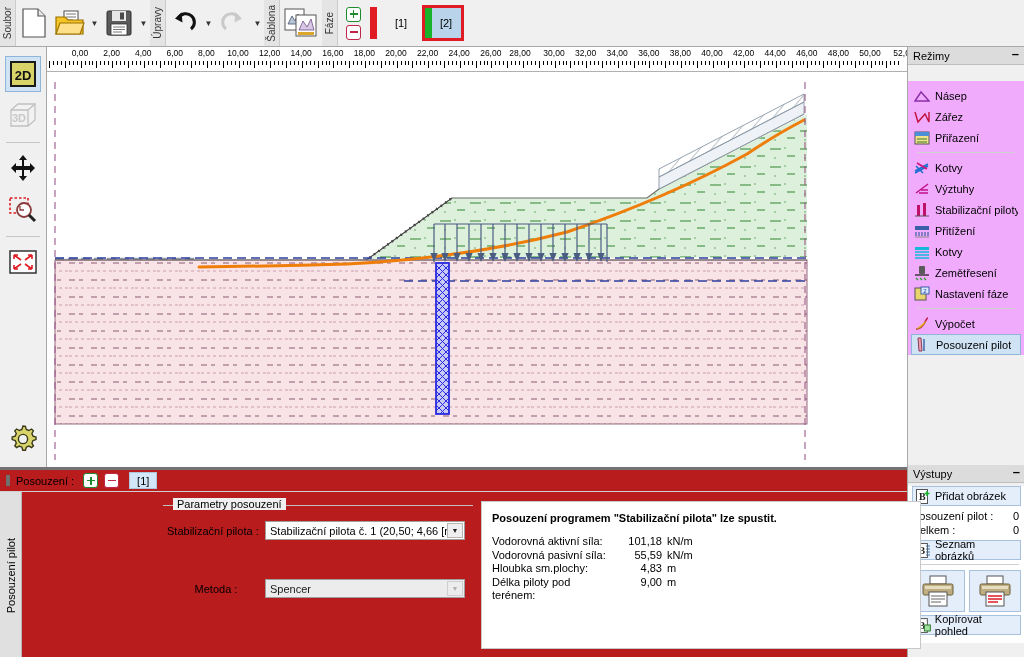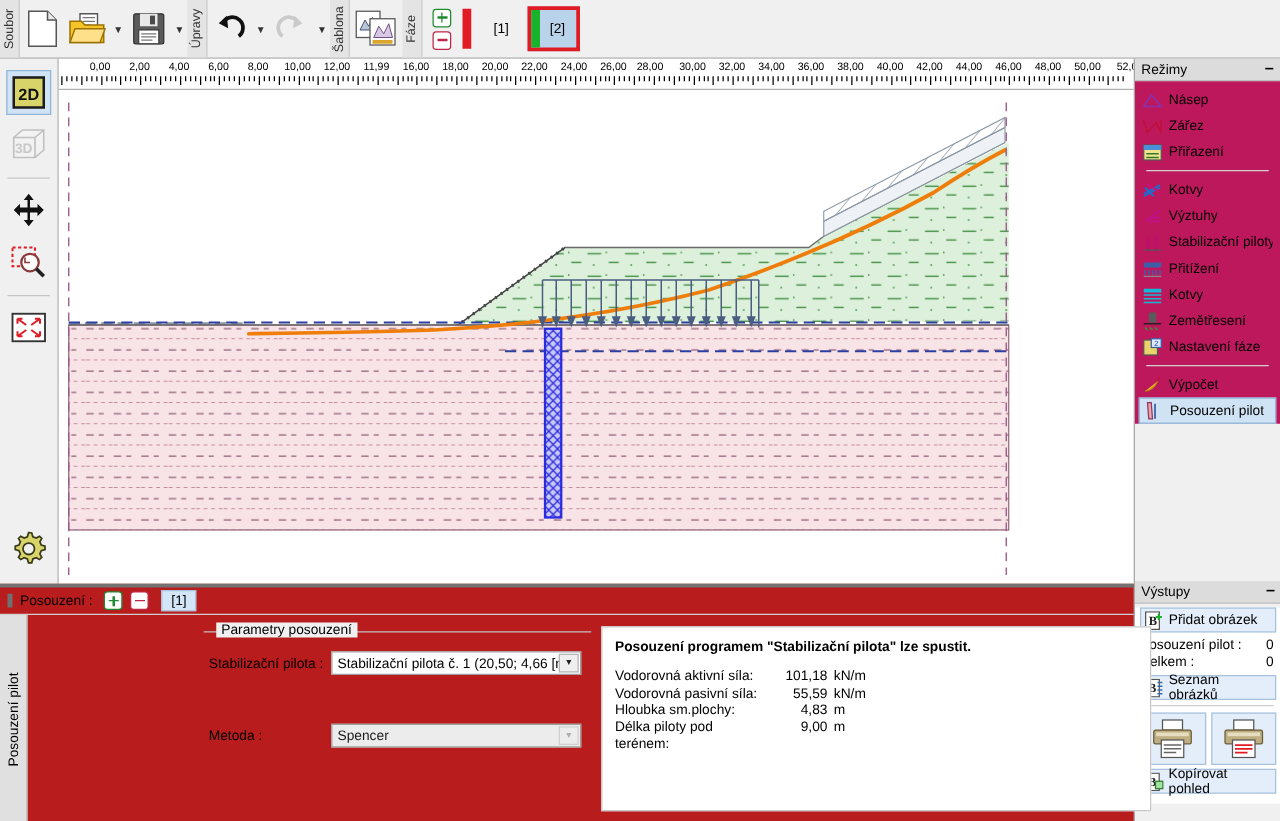--- a/index.html
+++ b/index.html
@@ -107,21 +107,21 @@
   .rightpanel {
     position: absolute; left: 907px; top: 47px; width: 117px; height: 610px;
     background: #f0f0f0; border-left: 1px solid #a8a8a8;
   }
   .rp-head {
     height: 18px; background: #dcdcdc; border-bottom: 1px solid #bdbdbd;
     display: flex; align-items: center; padding: 0 5px; font-size: 11px;
   }
   .rp-head .t { flex: 1; }
   .rp-head .m { font-size: 13px; font-weight: bold; line-height: 8px; padding-bottom:4px;}
-  .rp-body { padding: 4px 3px 0 3px; background: #be185d; }
+  .rp-body { padding: 4px 3px 0 3px; background: #f0abfc; margin-top: 16px; }
   .rp-item {
     display: flex; align-items: center; gap: 5px; height: 21px;
     padding: 0 3px; font-size: 11px; cursor: default;
   }
   .rp-item.sel { background: #cfe3f5; border: 1px solid #8fb6d8; height: 21px; }
   .rp-item .lbl { white-space: nowrap; overflow: hidden; }
   .rp-div { height: 1px; background: #d0d0d0; margin: 4px 6px; }
   .rp-icon { width: 16px; height: 16px; flex: 0 0 16px; }
 
   .outputs { position: absolute; left: 0; top: 418px; width: 117px; }
@@ -353,21 +353,21 @@
 
   <div class="ruler">
     <div class="ruler-labels" id="ruler-labels">
         <span style="left: 33px;">0,00</span>
         <span style="left: 64.6px;">2,00</span>
         <span style="left: 96.2px;">4,00</span>
         <span style="left: 127.8px;">6,00</span>
         <span style="left: 159.4px;">8,00</span>
         <span style="left: 191px;">10,00</span>
         <span style="left: 222.6px;">12,00</span>
-        <span style="left: 254.2px;">11,99</span>
+        <span style="left: 254.2px;">14,00</span>
         <span style="left: 285.8px;">16,00</span>
         <span style="left: 317.4px;">18,00</span>
         <span style="left: 349px;">20,00</span>
         <span style="left: 380.6px;">22,00</span>
         <span style="left: 412.2px;">24,00</span>
         <span style="left: 443.8px;">26,00</span>
         <span style="left: 473px;">28,00</span>
         <span style="left: 507px;">30,00</span>
         <span style="left: 538.6px;">32,00</span>
         <span style="left: 570.2px;">34,00</span>
@@ -873,21 +873,21 @@
 
         <div class="prow" style="top:16px;">
           <span class="plabel">Stabilizační pilota :</span>
           <div class="combo">
             <span>Stabilizační pilota č. 1 (20,50; 4,66 [m])</span>
             <span class="arrow">▼</span>
           </div>
         </div>
 
 
-        <div class="prow" style="top:74px;">
+        <div class="prow" style="top:74px;text-align:center;">
           <span class="plabel">Metoda :</span>
           <div class="combo disabled">
             <span>Spencer</span>
             <span class="arrow">▼</span>
           </div>
         </div>
       </div>
 
       <div class="resultbox">
         <div class="res-title">Posouzení programem "Stabilizační pilota" lze spustit.</div>

